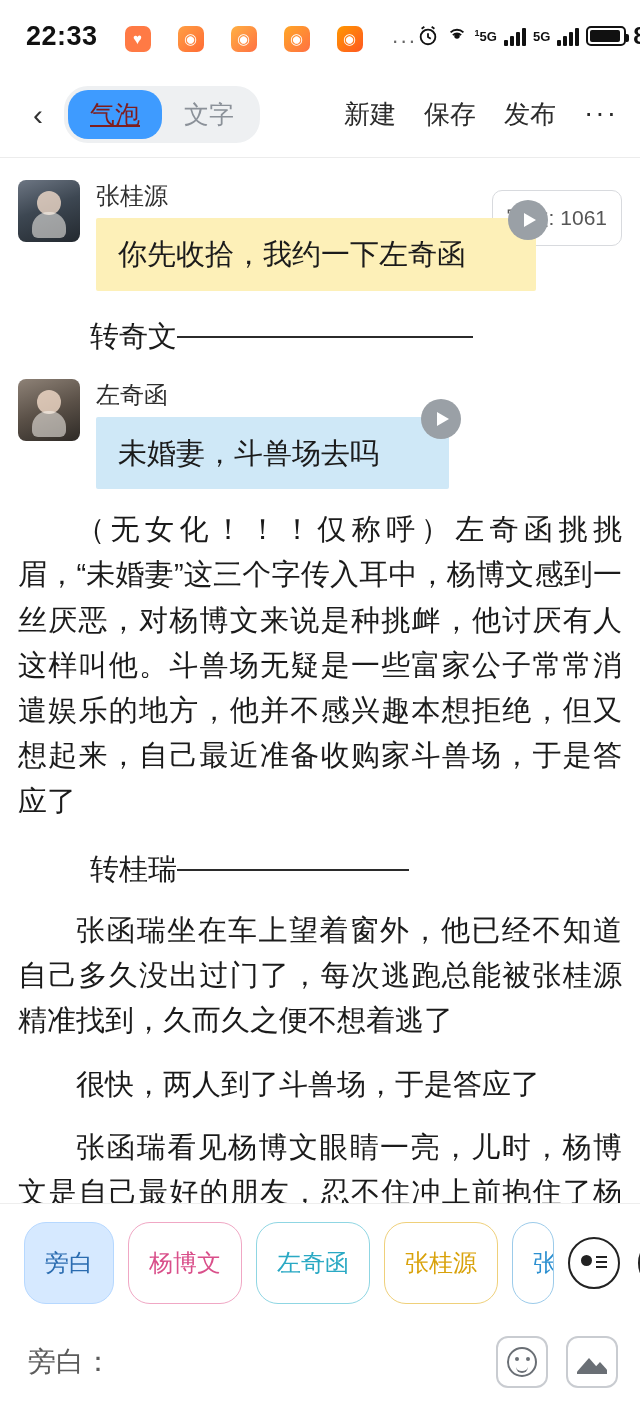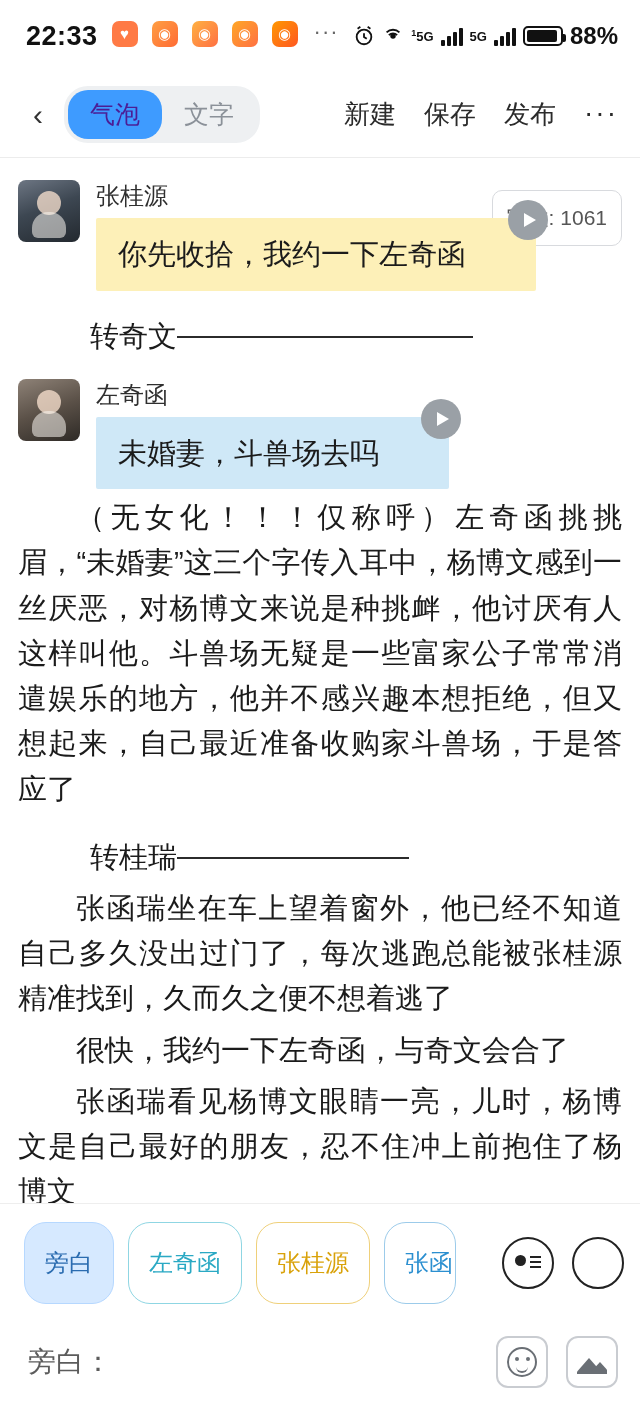--- a/index.html
+++ b/index.html
@@ -10,21 +10,21 @@
     overflow: hidden;
   }
   .phone { position: relative; width: 640px; height: 1414px; background: #fff; display: flex; flex-direction: column; }
 
   
   .statusbar {
     height: 72px; flex: 0 0 72px;
     display: flex; align-items: center; justify-content: space-between;
     padding: 0 22px 0 26px;
   }
-  .sb-left { display: flex; align-items: flex-start; gap: 14px; }
+  .sb-left { display: flex; align-items: flex-end; gap: 27px; }
   .sb-time { font-size: 27px; font-weight: 600; color: #111; letter-spacing: .5px; }
   .sb-appicon { width: 26px; height: 26px; border-radius: 7px; display: flex; align-items: center; justify-content: center; font-size: 15px; color: #fff; }
   .ic-heart { background: #ff7a45; }
   .ic-eye1 { background: linear-gradient(135deg,#ff9f43,#ff6b35); }
   .ic-eye2 { background: linear-gradient(135deg,#ffb142,#ff7043); }
   .ic-eye3 { background: linear-gradient(135deg,#ffa726,#ff7043); }
   .ic-eye4 { background: linear-gradient(135deg,#ff9800,#ff5722); }
   .sb-dots { font-size: 22px; color: #666; letter-spacing: 1px; line-height: 1; margin-left: 2px; }
   .sb-right { display: flex; align-items: center; gap: 7px; }
   .sb-ico { color: #111; display: inline-flex; align-items: center; }
@@ -42,21 +42,21 @@
   .topbar {
     height: 86px; flex: 0 0 86px;
     display: flex; align-items: center; padding: 0 22px 0 16px;
     border-bottom: 1px solid #ececec;
   }
   .back { width: 44px; height: 44px; display: flex; align-items: center; justify-content: center; font-size: 30px; color: #333; }
   .segmented {
     display: flex; background: #eef0f2; border-radius: 24px; padding: 4px; margin-left: 4px;
   }
   .seg { padding: 8px 22px; border-radius: 20px; font-size: 25px; color: #8b9199; }
-  .seg.active { background: #3e9bff; color: #4c1d95; font-weight: 500; }
+  .seg.active { background: #3e9bff; color: #7f1d1d; font-weight: 500; text-decoration: underline; }
   .topbar-actions { margin-left: auto; display: flex; align-items: flex-start; gap: 28px; }
   .tb-act { font-size: 26px; color: #2b2b2b; }
   .tb-more { font-size: 28px; color: #2b2b2b; letter-spacing: 2px; }
 
   
   .content { flex: 1 1 auto; position: relative; overflow: hidden; padding: 0 18px; }
 
   .wordcount {
     position: absolute; right: 18px; top: 32px;
     border: 1px solid #d8dade; border-radius: 10px;
@@ -101,21 +101,21 @@
   }
 
   .divider-line { display: flex; align-items: center; margin: 26px 0 8px 0; padding-left: 72px; }
   .divider-line .dl-text { font-size: 29px; color: #1b1b1b; white-space: nowrap; }
   .divider-line .dl-rule { height: 2px; background: #2b2b2b; flex: 0 0 auto; }
   .rule-long { width: 296px; }
   .rule-short { width: 232px; }
 
   .para {
     font-size: 29px; line-height: 1.56; color: #1b1b1b;
-    margin-top: 6px; text-align: justify; text-indent: 58px;
+    margin-top: 18px; text-align: justify; text-indent: 58px;
   }
 
   
   .chipbar {
     flex: 0 0 auto; display: flex; align-items: center; gap: 14px;
     padding: 18px 16px 14px 24px; border-top: 1px solid #eee; overflow: hidden;
   }
   .chip {
     border-radius: 22px; padding: 24px 20px; font-size: 24px; white-space: nowrap;
     border: 1px solid transparent;
@@ -253,27 +253,28 @@
     </div>
 
     <div class="para">（无女化！！！仅称呼）左奇函挑挑眉，“未婚妻”这三个字传入耳中，杨博文感到一丝厌恶，对杨博文来说是种挑衅，他讨厌有人这样叫他。斗兽场无疑是一些富家公子常常消遣娱乐的地方，他并不感兴趣本想拒绝，但又想起来，自己最近准备收购家斗兽场，于是答应了</div>
 
     <div class="divider-line">
       <span class="dl-text">转桂瑞</span>
       <span class="dl-rule rule-short"></span>
     </div>
 
     <div class="para">张函瑞坐在车上望着窗外，他已经不知道自己多久没出过门了，每次逃跑总能被张桂源精准找到，久而久之便不想着逃了</div>
-    <div class="para">很快，我约一下左奇函，与奇文会合了</div>
+    <div class="para">很快，两人到了斗兽场，于是答应了</div>
     <div class="para">张函瑞看见杨博文眼睛一亮，儿时，杨博文是自己最好的朋友，忍不住冲上前抱住了杨博文</div>
 
   </div>
 
   <div class="chipbar">
     <div class="chip chip-1">旁白</div>
+    <div class="chip chip-2">杨博文</div>
     <div class="chip chip-3">左奇函</div>
     <div class="chip chip-4">张桂源</div>
     <div class="chip chip-5">张函</div>
     <div class="chip-icon-btn">
         <span class="contact-glyph"></span>
       </div>
     <div class="chip-icon-btn second"></div>
   </div>
 
   <div class="inputbar">

